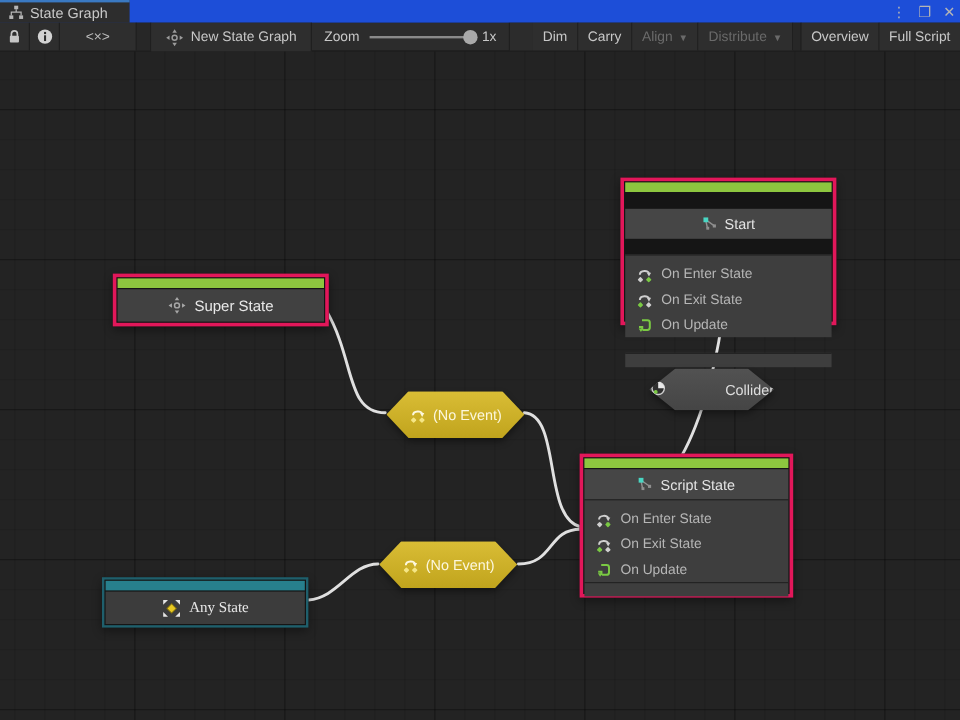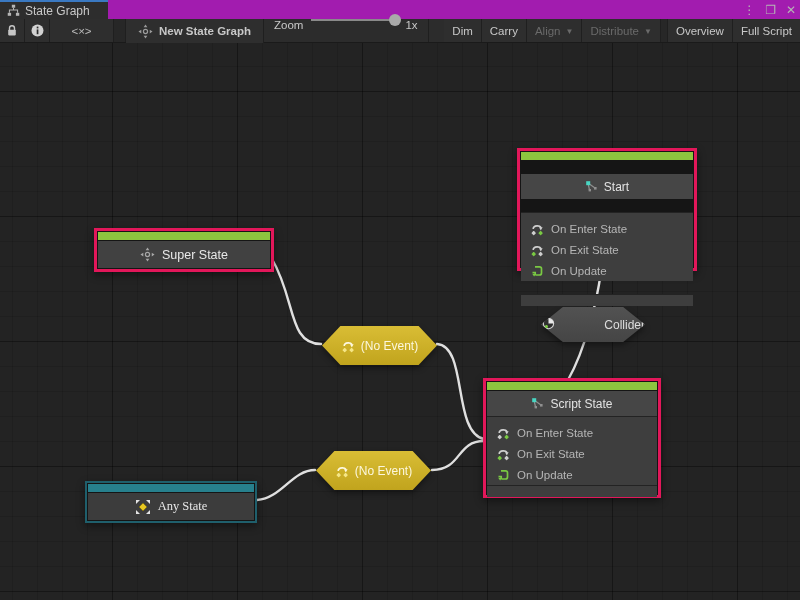--- a/index.html
+++ b/index.html
@@ -1,39 +1,39 @@
 <!DOCTYPE html>
 <html><head>
 <meta charset="utf-8">
 <style>
   * { margin:0; padding:0; box-sizing:border-box; }
   html,body { width:800px; height:600px; overflow:hidden; }
   body { font-family:"Liberation Sans", sans-serif; background:#191919; position:relative;
          -webkit-font-smoothing:antialiased; }
 
   
-  .tabbar { position:absolute; left:0; top:0; width:800px; height:19px; background:#a21caf;
+  .tabbar { position:absolute; left:0; top:0; width:800px; height:19px; background:#1d4ed8;
             display:flex; align-items:stretch; }
   .tab { width:108px; background:#2d2d2d; border-top:2px solid #3a79c2; display:flex;
          align-items:center; gap:5px; padding-left:7px; color:#c9c9c9; font-size:12px; }
   .winctrls { position:absolute; right:4px; top:0; height:19px; display:flex; align-items:center;
               gap:10px; color:#b5b5b5; font-size:12px; }
   .winctrls span { cursor:default; }
 
   
   .toolbar { position:absolute; left:0; top:19px; width:800px; height:24px; background:#2c2c2c;
              border-bottom:1px solid #1a1a1a; display:flex; align-items:stretch;
              color:#c8c8c8; font-size:11.5px; }
   .tbtn { display:flex; align-items:center; justify-content:center; padding:0 8px;
           border-right:1px solid #1f1f1f; background:#2e2e2e; white-space:nowrap; }
   .tbtn.icon-only { width:25px; padding:0; }
   .tbtn.disabled { color:#6a6a6a; }
   .tspacer { flex:0 0 auto; background:#272727; border-right:1px solid #1f1f1f; }
   .caret { font-size:8px; margin-left:5px; position:relative; top:1px; }
-  .zoomwrap { display:flex; gap:8px; padding:0 10px; }
+  .zoomwrap { display:flex; align-items:center; gap:8px; padding:0 10px; }
   .slider-track { width:86px; height:2px; background:#8a8a8a; position:relative; }
   .slider-knob { position:absolute; right:-4px; top:-5px; width:12px; height:12px;
                  border-radius:50%; background:#a9a9a9; }
   .grow { flex:1; background:#2c2c2c; }
 
   
   .canvas { position:absolute; left:0; top:43px; width:800px; height:557px;
     background-color:#232323;
     background-image:
       linear-gradient(rgba(0,0,0,0.30) 1px, transparent 1px),
@@ -110,21 +110,21 @@
     <svg width="13" height="13" viewBox="0 0 13 13">
       <circle cx="6.5" cy="6.5" r="6" fill="#d2d2d2"></circle>
       <rect x="5.7" y="2.6" width="1.7" height="1.8" fill="#2c2c2c"></rect>
       <rect x="5.7" y="5.4" width="1.7" height="4.8" fill="#2c2c2c"></rect>
     </svg>
   </div>
   <div class="tbtn" style="width:64px;">
     <span style="color:#bdbdbd;">&lt;×&gt;</span>
   </div>
   <div class="tspacer" style="width:12px;"></div>
-  <div class="tbtn" style="gap:6px; padding:12px 12px;font-weight:bold;">
+  <div class="tbtn" style="gap:6px; padding:12px 12px;">
     <svg width="15" height="15" viewBox="0 0 16 16">
       <circle cx="8" cy="8" r="2.2" fill="none" stroke="#9c9c9c" stroke-width="1.3"></circle>
       <path d="M8,0.5 L10,3.5 H6 Z" fill="#9c9c9c"></path>
       <path d="M8,15.5 L10,12.5 H6 Z" fill="#9c9c9c"></path>
       <path d="M0.5,8 L3.5,6 V10 Z" fill="#9c9c9c"></path>
       <path d="M15.5,8 L12.5,6 V10 Z" fill="#9c9c9c"></path>
     </svg>
     <span>New State Graph</span>
   </div>
   <div class="zoomwrap" style="border-right:1px solid #1f1f1f;">

